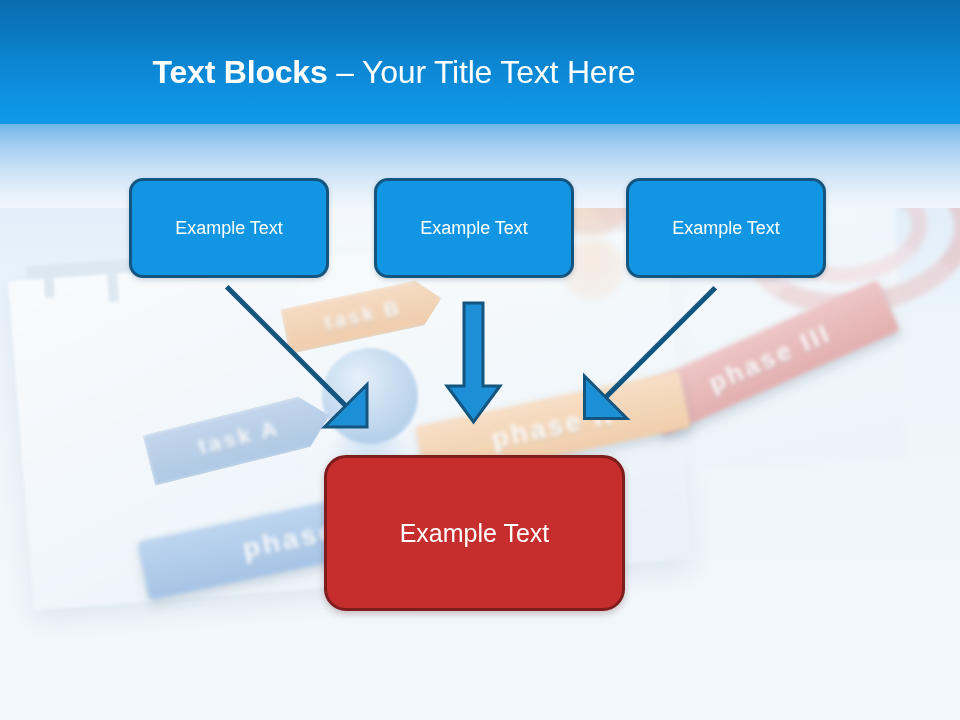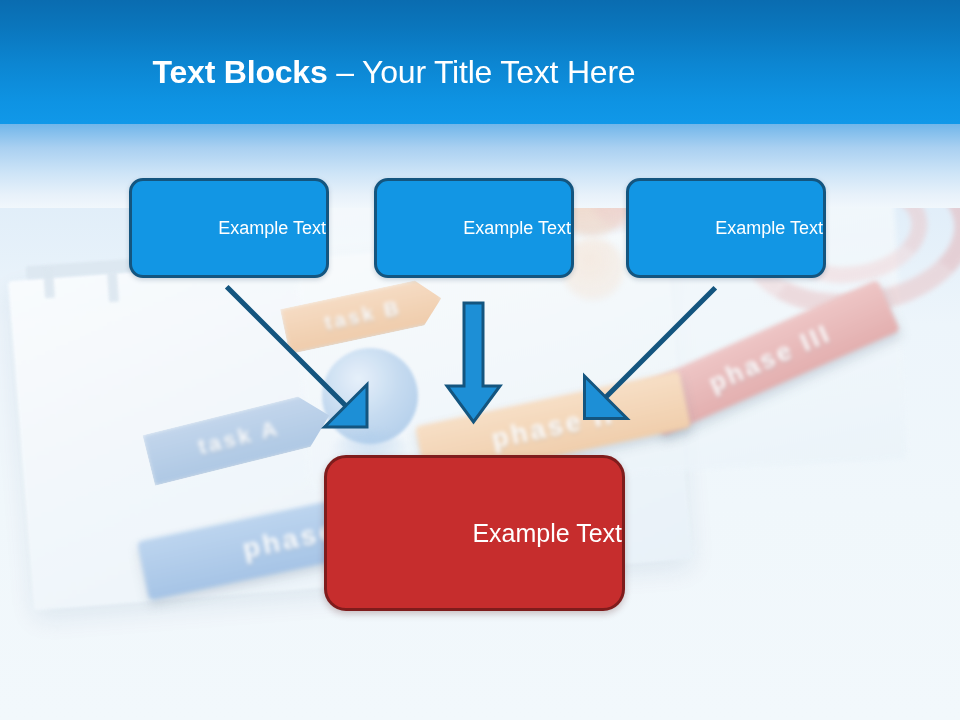--- a/index.html
+++ b/index.html
@@ -231,21 +231,21 @@
     white-space: nowrap;
     z-index: 6;
   }
   .title .strong { font-weight: 700; }
 
   
   .node {
     position: absolute;
     display: flex;
     align-items: center;
-    justify-content: flex-end;
+    justify-content: center;
     box-sizing: border-box;
     z-index: 20;
     color: #FFFFFF;
     text-align: center;
   }
   .node.blue {
     width: 200px; height: 100px;
     background: #1296E4;
     border: 3px solid #14557F;
     border-radius: 14px;

